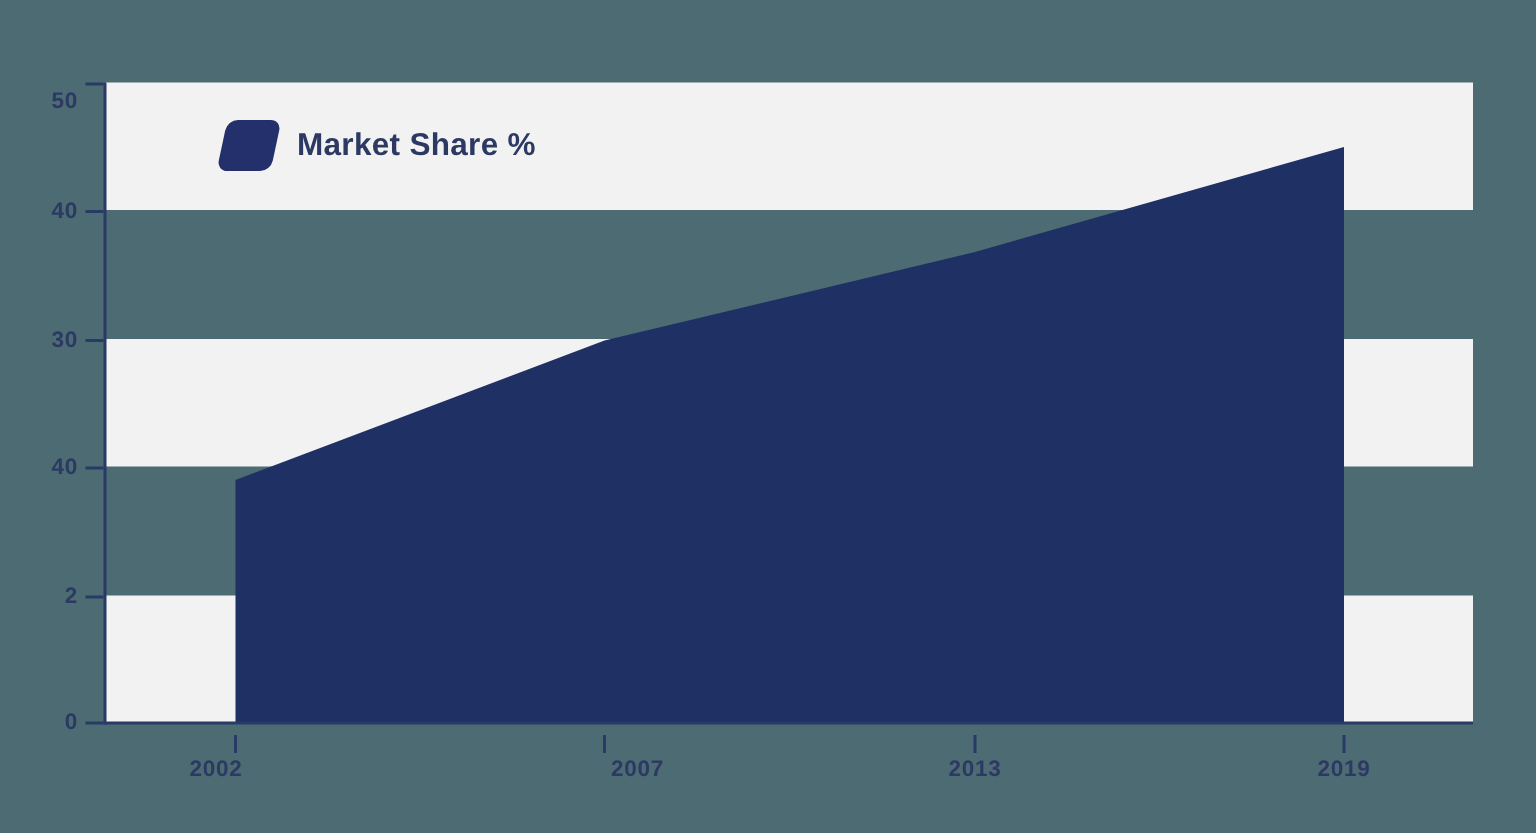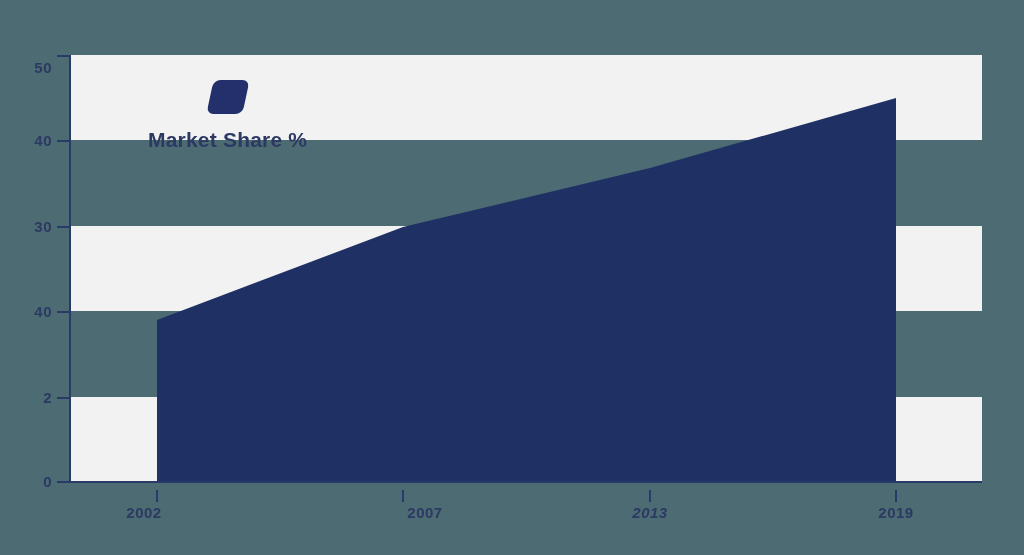--- a/index.html
+++ b/index.html
@@ -51,21 +51,20 @@
     left: 0;
     top: 0;
   }
   #legend {
     position: absolute;
     left: 148px;
     top: 80px;
     display: flex;
     align-items: center;
     gap: 14px;
-    flex-direction: column;
   }
   #legend-marker {
     width: 36px;
     height: 34px;
     background: #24306b;
     border-radius: 7px;
     transform: skewX(-12deg);
   }
   #legend-label {
     color: #2c3a63;
@@ -104,21 +103,21 @@
   <div class="y-tick-label" style="left:10px; top:389px; width:42px;">2</div>
   <div class="y-tick-label" style="left:10px; top:473px; width:42px;">0</div>
 
   <div class="tick-mark" style="left:156px; top:490px; width:2px; height:12px;"></div>
   <div class="tick-mark" style="left:402px; top:490px; width:2px; height:12px;"></div>
   <div class="tick-mark" style="left:649px; top:490px; width:2px; height:12px;"></div>
   <div class="tick-mark" style="left:895px; top:490px; width:2px; height:12px;"></div>
 
   <div class="x-tick-label" style="left:104px; top:504px; width:80px;">2002</div>
   <div class="x-tick-label" style="left:385px; top:504px; width:80px;">2007</div>
-  <div class="x-tick-label" style="left:610px; top:504px; width:80px;font-style:italic;">2013</div>
+  <div class="x-tick-label" style="left:610px; top:504px; width:80px;">2013</div>
   <div class="x-tick-label" style="left:856px; top:504px; width:80px;">2019</div>
 
   <div id="legend">
     <div id="legend-marker"></div>
     <div id="legend-label">Market Share %</div>
   </div>
 
 </div>
 
 </body></html>

